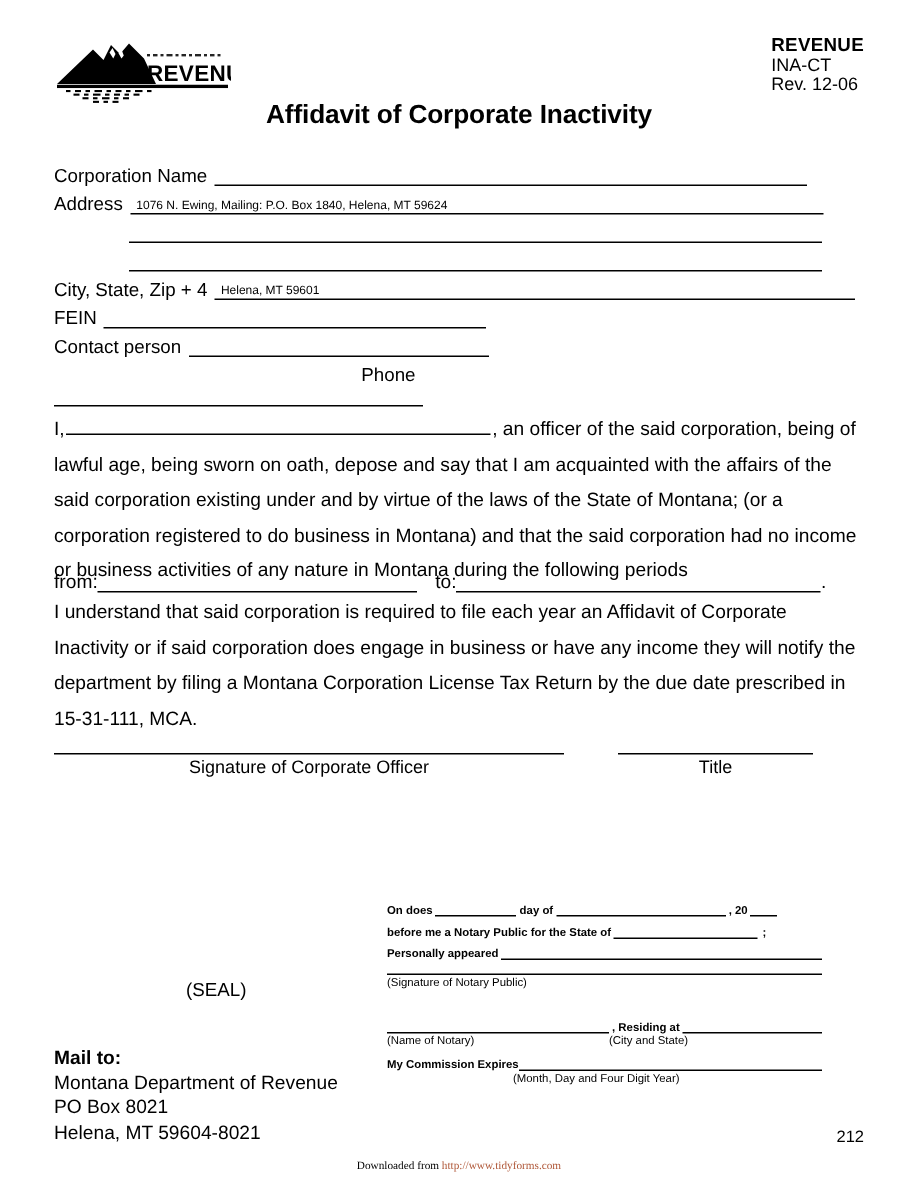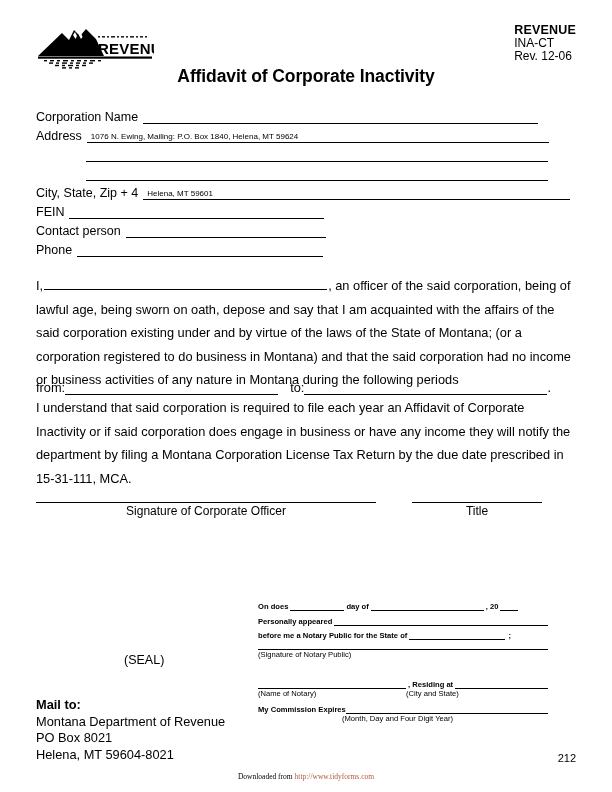--- a/index.html
+++ b/index.html
@@ -276,21 +276,21 @@
   <div class="field" style="left:36px; top:205px;align-items:flex-end;">
     <span class="flabel">FEIN</span>
     <span class="rule blank" style="width:255px;"></span>
   </div>
 
   <div class="field" style="left:36px; top:224px;">
     <span class="flabel">Contact person</span>
     <span class="rule blank" style="width:200px;"></span>
   </div>
 
-  <div class="field" style="left:36px; top:243px;">
+  <div class="field" style="left:36px; top:243px;flex-direction:column;">
     <span class="flabel">Phone</span>
     <span class="rule blank" style="width:246px;"></span>
   </div>
 
   <div class="body-text" style="top:274px;">
     <span>I,</span><span class="inline-rule" style="width:283px;"></span><span>, an officer of the said corporation, being of lawful age, being sworn on oath, depose and say that I am acquainted with the affairs of the said corporation existing under and by virtue of the laws of the State of Montana; (or a corporation registered to do business in Montana) and that the said corporation had no income or business activities of any nature in Montana during the following periods</span>
   </div>
 
   <div class="field" style="left:36px; top:381px; font-size:12.8px;">
     <span class="flabel" style="padding-right:0;">from:</span>
@@ -313,28 +313,28 @@
     <div class="nrow">
       <span class="ntext">On does</span>
       <span class="nrule" style="width:54px;"></span>
       <span class="ntext" style="padding:0 2px;">day of</span>
       <span class="nrule" style="width:113px;"></span>
       <span class="ntext" style="padding:0 2px;">, 20</span>
       <span class="nrule" style="width:18px;"></span>
     </div>
 
     <div class="nrow">
-      <span class="ntext">Personally appeared</span>
-      <span class="nrule grow"></span>
-    </div>
-
-    <div class="nrow">
       <span class="ntext">before me a Notary Public for the State of</span>
       <span class="nrule" style="width:96px;"></span>
       <span class="ntext" style="padding:0 0 0 3px;">;</span>
+    </div>
+
+    <div class="nrow">
+      <span class="ntext">Personally appeared</span>
+      <span class="nrule grow"></span>
     </div>
 
     <div style="margin-top:8px;">
       <div class="nfull"></div>
       <div class="ncap">(Signature of Notary Public)</div>
     </div>
 
     <div style="margin-top:20px; display:flex; align-items:flex-end;">
       <span class="nrule" style="width:148px;"></span>
       <span class="ntext" style="padding:0 2px;">, Residing at</span>

